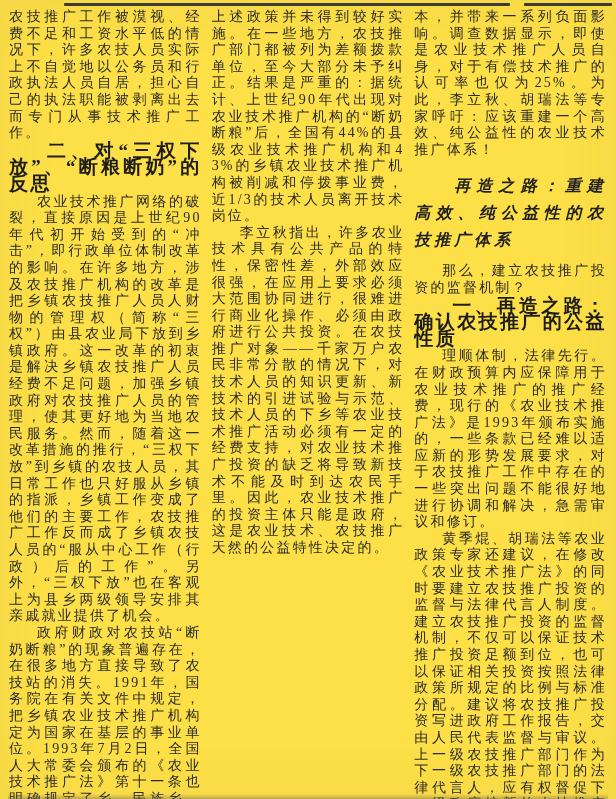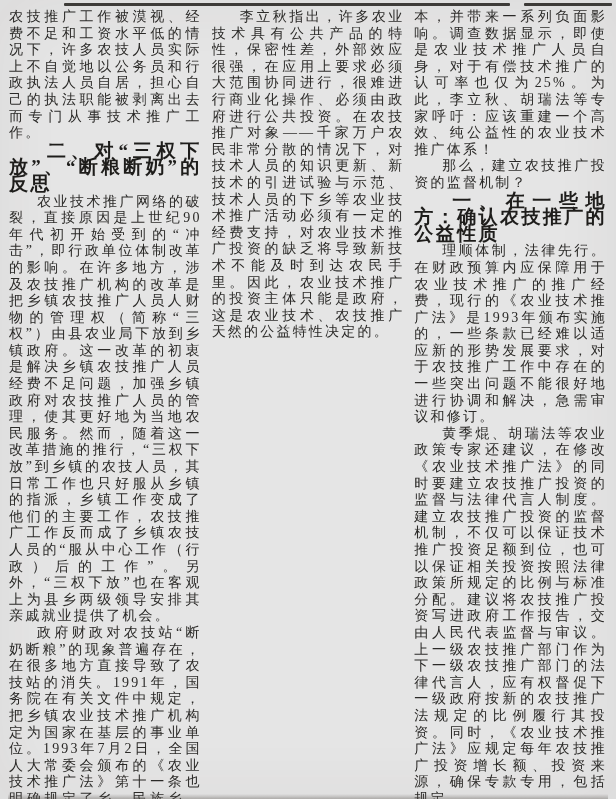--- a/index.html
+++ b/index.html
@@ -4,21 +4,21 @@
 <style>
   html, body { margin: 0; padding: 0; }
   body {
     width: 616px; height: 799px;
     background: #fbfaf8;
     font-family: "Liberation Serif", serif;
   }
   .page {
     position: relative;
     width: 616px; height: 799px;
-    background: #e5e5e5;
+    background: #fde047;
     overflow: hidden;
     box-shadow: inset 0 0 70px rgba(60,55,45,0.06);
   }
   
   .top-crop { position: absolute; top: 3px; left: 0; width: 616px; height: 4px; }
   .top-crop .seg { position: absolute; top: 0; height: 3px; background: #3d3b38; border-radius: 1px; }
   .top-crop .seg-left  { left: 64px;  width: 446px; }
   .top-crop .seg-right { left: 524px; width: 88px; }
   
   .bottom-crop {
@@ -81,28 +81,30 @@
   <div class="columns">
 
     <div class="col">
       <p class="body cont">农技推广工作被漠视、经费不足和工资水平低的情况下，许多农技人员实际上不自觉地以公务员和行政执法人员自居，担心自己的执法职能被剥离出去而专门从事技术推广工作。</p>
       <h3 class="head-bold">二、对“三权下放”、“断粮断奶”的反思</h3>
       <p class="body">农业技术推广网络的破裂，直接原因是上世纪90年代初开始受到的“冲击”，即行政单位体制改革的影响。在许多地方，涉及农技推广机构的改革是把乡镇农技推广人员人财物的管理权（简称“三权”）由县农业局下放到乡镇政府。这一改革的初衷是解决乡镇农技推广人员经费不足问题，加强乡镇政府对农技推广人员的管理，使其更好地为当地农民服务。然而，随着这一改革措施的推行，“三权下放”到乡镇的农技人员，其日常工作也只好服从乡镇的指派，乡镇工作变成了他们的主要工作，农技推广工作反而成了乡镇农技人员的“服从中心工作（行政）后的工作”。另外，“三权下放”也在客观上为县乡两级领导安排其亲戚就业提供了机会。</p>
       <p class="body">政府财政对农技站“断奶断粮”的现象普遍存在，在很多地方直接导致了农技站的消失。1991年，国务院在有关文件中规定，把乡镇农业技术推广机构定为国家在基层的事业单位。1993年7月2日，全国人大常委会颁布的《农业技术推广法》第十一条也明确规定了乡、民族乡、镇农技推广机构为国家农技推广机构、又规定了“在财政预算内应保障用于农业技术推广的推广经费，并应当使该推广经费逐年增长”。然而，</p>
     </div>
 
     <div class="col">
+      <p class="body cont">上述政策并未得到较好实施。在一些地方，农技推广部门都被列为差额拨款单位，至今大部分未予纠正。结果是严重的：据统计、上世纪90年代出现对农业技术推广机构的“断奶断粮”后，全国有44%的县级农业技术推广机构和43%的乡镇农业技术推广机构被削减和停拨事业费，近1/3的技术人员离开技术岗位。</p>
       <p class="body">李立秋指出，许多农业技术具有公共产品的特性，保密性差，外部效应很强，在应用上要求必须大范围协同进行，很难进行商业化操作、必须由政府进行公共投资。在农技推广对象——千家万户农民非常分散的情况下，对技术人员的知识更新、新技术的引进试验与示范、技术人员的下乡等农业技术推广活动必须有一定的经费支持，对农业技术推广投资的缺乏将导致新技术不能及时到达农民手里。因此，农业技术推广的投资主体只能是政府，这是农业技术、农技推广天然的公益特性决定的。</p>
 
     </div>
 
     <div class="col">
       <p class="body cont">本，并带来一系列负面影响。调查数据显示，即使是农业技术推广人员自身，对于有偿技术推广的认可率也仅为25%。为此，李立秋、胡瑞法等专家呼吁：应该重建一个高效、纯公益性的农业技术推广体系！</p>
+      <h2 class="head-kai">再造之路：重建高效、纯公益性的农技推广体系</h2>
       <p class="body">那么，建立农技推广投资的监督机制？</p>
-      <h3 class="head-bold">一、在一些地方：确认农技推广的公益性质</h3>
+      <h3 class="head-bold">一、再造之路：确认农技推广的公益性质</h3>
       <p class="body">理顺体制，法律先行。在财政预算内应保障用于农业技术推广的推广经费，现行的《农业技术推广法》是1993年颁布实施的，一些条款已经难以适应新的形势发展要求，对于农技推广工作中存在的一些突出问题不能很好地进行协调和解决，急需审议和修订。</p>
       <p class="body">黄季焜、胡瑞法等农业政策专家还建议，在修改《农业技术推广法》的同时要建立农技推广投资的监督与法律代言人制度。建立农技推广投资的监督机制，不仅可以保证技术推广投资足额到位，也可以保证相关投资按照法律政策所规定的比例与标准分配。建议将农技推广投资写进政府工作报告，交由人民代表监督与审议。上一级农技推广部门作为下一级农技推广部门的法律代言人，应有权督促下一级政府按新的农技推广法规定的比例履行其投资。同时，《农业技术推广法》应规定每年农技推广投资增长额、投资来源，确保专款专用，包括规定</p>
     </div>
 
   </div>
 
   <div class="bottom-crop"></div>
 
 </div>
 

